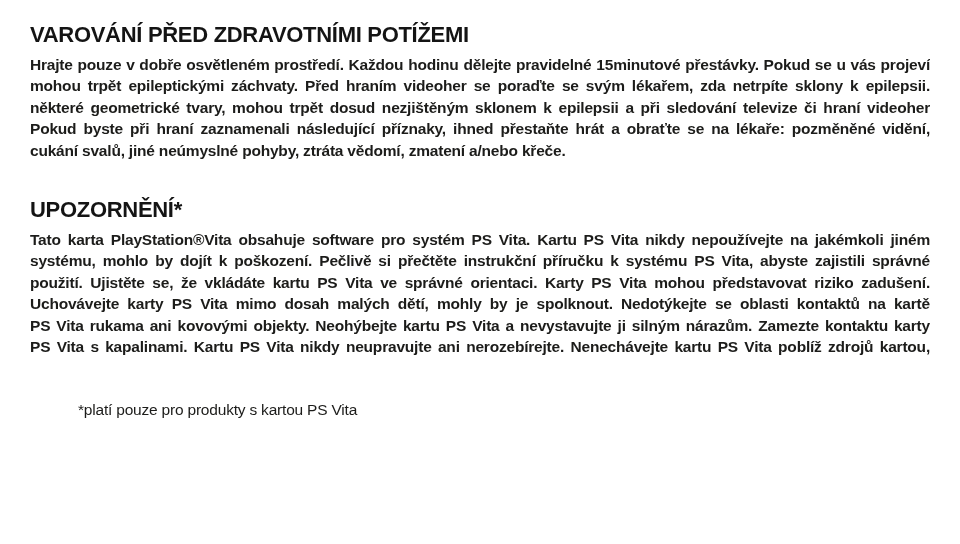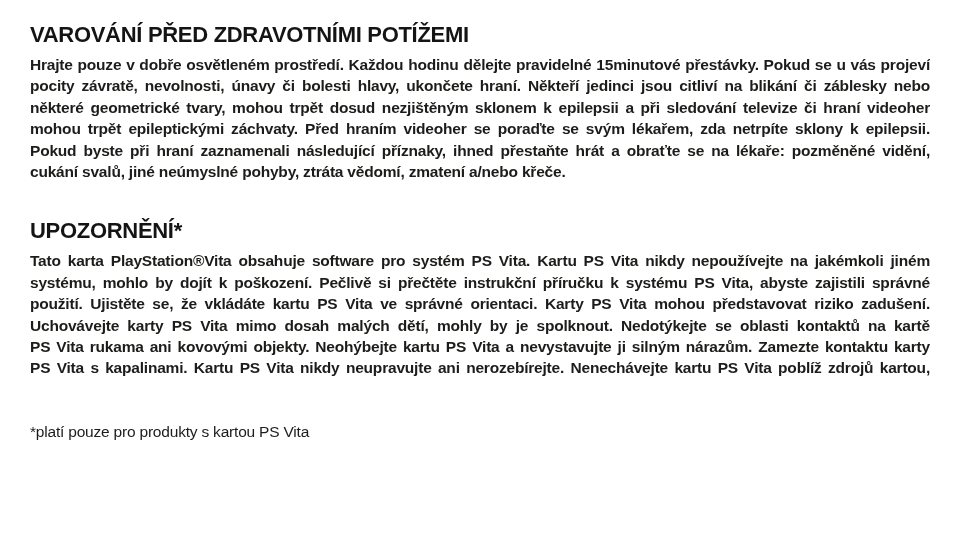--- a/index.html
+++ b/index.html
@@ -45,34 +45,34 @@
     font-weight: bold;
   }
   .paragraph .line.last {
     text-align-last: left;
   }
   .footnote {
     margin-top: 42px;
     font-size: 15.5px;
     line-height: 21.4px;
     letter-spacing: -0.2px;
+    margin-left: 48px;
   }
 </style>
 </head>
 <body>
 
 <div class="page">
 
   <div class="section">
     <h1 class="heading">VAROVÁNÍ PŘED ZDRAVOTNÍMI POTÍŽEMI</h1>
     <div class="paragraph">
         <div class="line">Hrajte pouze v dobře osvětleném prostředí. Každou hodinu dělejte pravidelné 15minutové přestávky. Pokud se u vás projeví</div>
-        <div class="line">pocity závratě, nevolnosti, únavy či bolesti hlavy, ukončete hraní. Někteří jedinci jsou citliví na blikání či záblesky nebo</div>
+        <div class="line">mohou trpět epileptickými záchvaty. Před hraním videoher se poraďte se svým lékařem, zda netrpíte sklony k epilepsii.</div>
         <div class="line">některé geometrické tvary, mohou trpět dosud nezjištěným sklonem k epilepsii a při sledování televize či hraní videoher</div>
-        <div class="line">mohou trpět epileptickými záchvaty. Před hraním videoher se poraďte se svým lékařem, zda netrpíte sklony k epilepsii.</div>
         <div class="line">Pokud byste při hraní zaznamenali následující příznaky, ihned přestaňte hrát a obraťte se na lékaře: pozměněné vidění,</div>
         <div class="line last">cukání svalů, jiné neúmyslné pohyby, ztráta vědomí, zmatení a/nebo křeče.</div>
       </div>
   </div>
 
   <div class="section">
     <h1 class="heading">UPOZORNĚNÍ*</h1>
     <div class="paragraph">
         <div class="line">Tato karta PlayStation®Vita obsahuje software pro systém PS Vita. Kartu PS Vita nikdy nepoužívejte na jakémkoli jiném</div>
         <div class="line">systému, mohlo by dojít k poškození. Pečlivě si přečtěte instrukční příručku k systému PS Vita, abyste zajistili správné</div>

